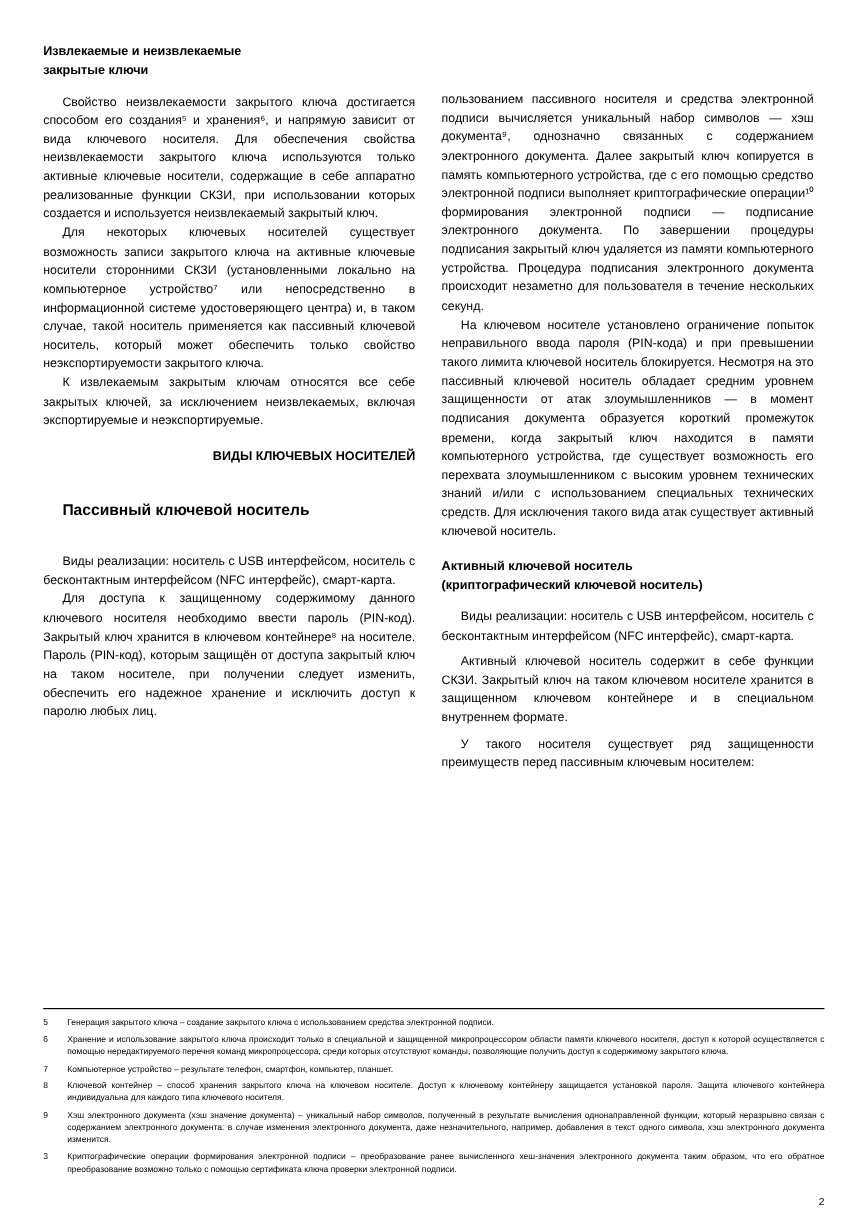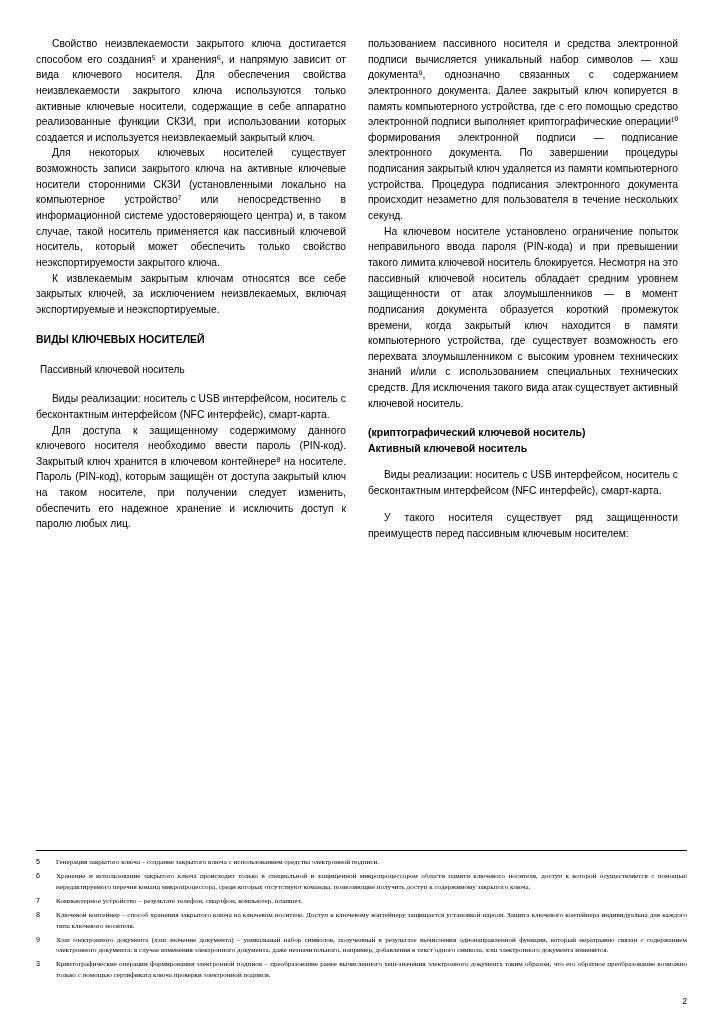--- a/index.html
+++ b/index.html
@@ -27,26 +27,26 @@
     align-items: flex-start;
   }
   .col {
     width: 310px;
   }
   h2.section-title {
     font-size: 10.5px;
     font-weight: bold;
     margin: 0 0 2px 0;
     line-height: 1.45;
-    text-align: left;
+    text-align: right;
   }
   h3.subsection-title {
-    font-size: 10px;
-    font-weight: normal;
-    margin: 4px;
+    font-size: 13px;
+    font-weight: bold;
+    margin: 16px;
     line-height: 1.45;
     text-align: left;
   }
   .head-block {
     margin-bottom: 10px;
   }
   .head-block .line {
     font-size: 10.5px;
     font-weight: bold;
     line-height: 1.5;
@@ -55,20 +55,21 @@
     font-size: 10.3px;
     line-height: 1.52;
     text-align: justify;
     text-justify: inter-word;
     margin: 0;
     text-indent: 16px;
     hyphens: manual;
   }
   p.body-par.no-indent {
     text-indent: 0;
+    margin-top: 40px;
   }
   .spacer-6 { height: 6px; }
   .spacer-10 { height: 10px; }
   .spacer-14 { height: 14px; }
   .footnotes {
     position: absolute;
     left: 36px;
     right: 36px;
     bottom: 40px;
   }
@@ -86,38 +87,41 @@
     text-align: justify;
     margin-bottom: 4px;
   }
   .fn .num {
     width: 14px;
     flex: 0 0 14px;
     text-align: left;
   }
   .fn .txt {
     flex: 1 1 auto;
-    font-family: Liberation Serif, serif;
   }
   .page-number {
     position: absolute;
     right: 36px;
     bottom: 18px;
     font-size: 8.5px;
   }
 </style>
 </head>
 <body>
 
 <div class="page">
 
   <div class="columns">
 
     <div class="col">
 
+      <div class="head-block">
+        <div class="line">Извлекаемые и неизвлекаемые</div>
+        <div class="line">закрытые ключи</div>
+      </div>
 
       <p class="body-par">Свойство неизвлекаемости закрытого ключа достигается способом его создания⁵ и хранения⁶, и напрямую зависит от вида ключевого носителя. Для обеспечения свойства неизвлекаемости закрытого ключа используются только активные ключевые носители, содержащие в себе аппаратно реализованные функции СКЗИ, при использовании которых создается и используется неизвлекаемый закрытый ключ.</p>
       <p class="body-par">Для некоторых ключевых носителей существует возможность записи закрытого ключа на активные ключевые носители сторонними СКЗИ (установленными локально на компьютерное устройство⁷ или непосредственно в информационной системе удостоверяющего центра) и, в таком случае, такой носитель применяется как пассивный ключевой носитель, который может обеспечить только свойство неэкспортируемости закрытого ключа.</p>
       <p class="body-par">К извлекаемым закрытым ключам относятся все себе закрытых ключей, за исключением неизвлекаемых, включая экспортируемые и неэкспортируемые.</p>
 
       <div class="spacer-14"></div>
 
       <h2 class="section-title">ВИДЫ КЛЮЧЕВЫХ НОСИТЕЛЕЙ</h2>
 
       <div class="spacer-10"></div>
@@ -133,26 +137,27 @@
     </div>
 
     <div class="col">
 
       <p class="body-par no-indent">пользованием пассивного носителя и средства электронной подписи вычисляется уникальный набор символов — хэш документа⁹, однозначно связанных с содержанием электронного документа. Далее закрытый ключ копируется в память компьютерного устройства, где с его помощью средство электронной подписи выполняет криптографические операции¹⁰ формирования электронной подписи — подписание электронного документа. По завершении процедуры подписания закрытый ключ удаляется из памяти компьютерного устройства. Процедура подписания электронного документа происходит незаметно для пользователя в течение нескольких секунд.</p>
       <p class="body-par">На ключевом носителе установлено ограничение попыток неправильного ввода пароля (PIN-кода) и при превышении такого лимита ключевой носитель блокируется. Несмотря на это пассивный ключевой носитель обладает средним уровнем защищенности от атак злоумышленников — в момент подписания документа образуется короткий промежуток времени, когда закрытый ключ находится в памяти компьютерного устройства, где существует возможность его перехвата злоумышленником с высоким уровнем технических знаний и/или с использованием специальных технических средств. Для исключения такого вида атак существует активный ключевой носитель.</p>
 
       <div class="spacer-14"></div>
 
       <div class="head-block">
+        <div class="line">Активный ключевой носитель</div>
         <div class="line">(криптографический ключевой носитель)</div>
-        <div class="line">Активный ключевой носитель</div>
       </div>
 
       <p class="body-par">Виды реализации: носитель с USB интерфейсом, носитель с бесконтактным интерфейсом (NFC интерфейс), смарт-карта.</p>
       <div class="spacer-6"></div>
+      <p class="body-par">Активный ключевой носитель содержит в себе функции СКЗИ. Закрытый ключ на таком ключевом носителе хранится в защищенном ключевом контейнере и в специальном внутреннем формате.</p>
       <div class="spacer-6"></div>
       <p class="body-par">У такого носителя существует ряд защищенности преимуществ перед пассивным ключевым носителем:</p>
 
     </div>
 
   </div>
 
   <div class="footnotes">
     <hr class="fn-rule">
 

